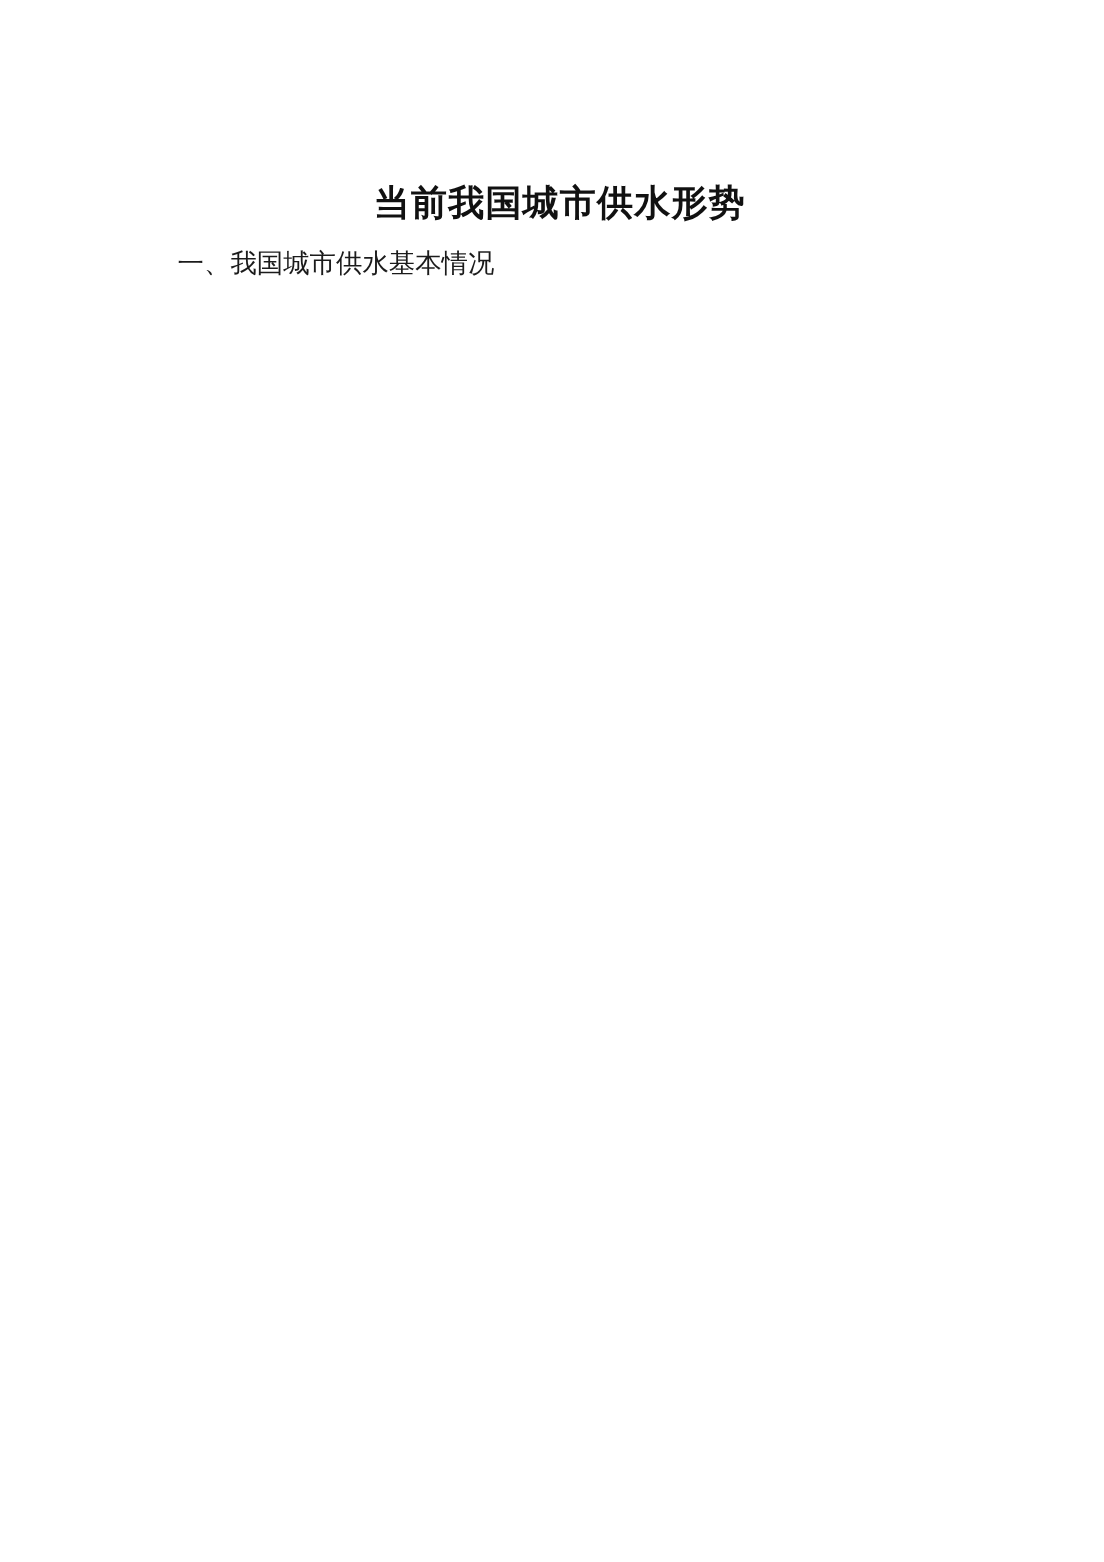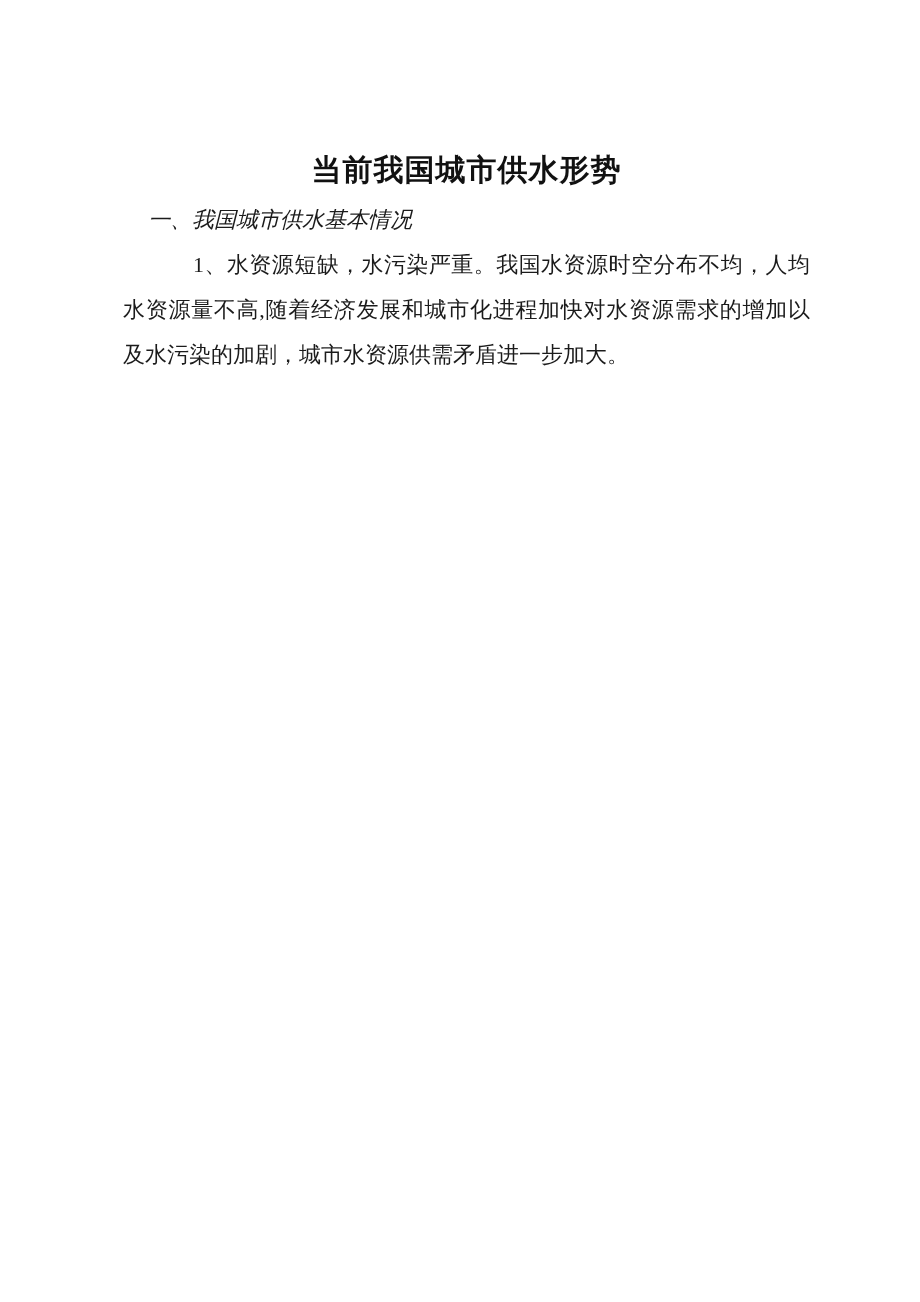--- a/index.html
+++ b/index.html
@@ -28,30 +28,29 @@
     line-height: 45px;
     text-align: center;
     letter-spacing: 1px;
     color: #111111;
   }
   .block {
     margin: 0;
     text-align: justify;
   }
   
-  .ind-shallow { text-indent: 25px; font-style: italic; }
+  .ind-shallow { text-indent: 25px; }
   
   .ind-deep { text-indent: 70px; }
 </style>
 </head>
 <body>
 
 <div class="page">
   <h1 class="doc-title">当前我国城市供水形势</h1>
 
   <p class="block ind-shallow">一、我国城市供水基本情况</p>
 
 
 
 
-  <p class="block ind-deep">1、水资源短缺，水污染严重。我国水资源时空分布不均，人均水资源量不高,随着经济发展和城市化进程加快对水资源需求的增加以及水污染的加剧，城市水资源供需矛盾进一步加大。</p>
 
 </div>
 
 </body></html>

